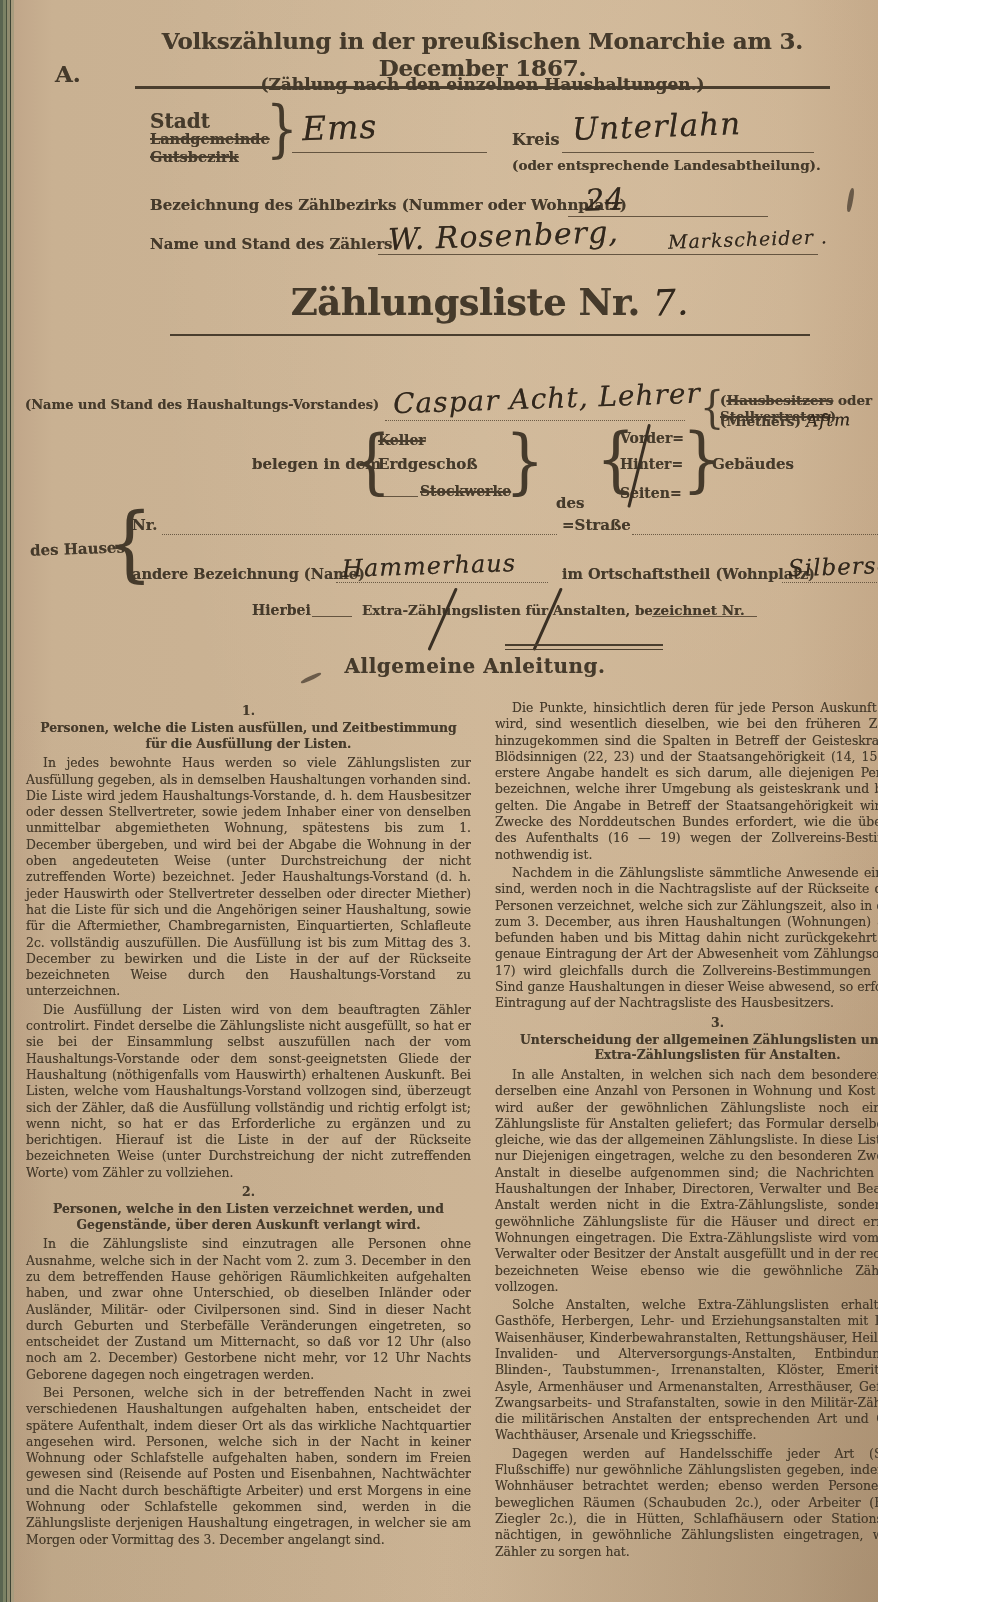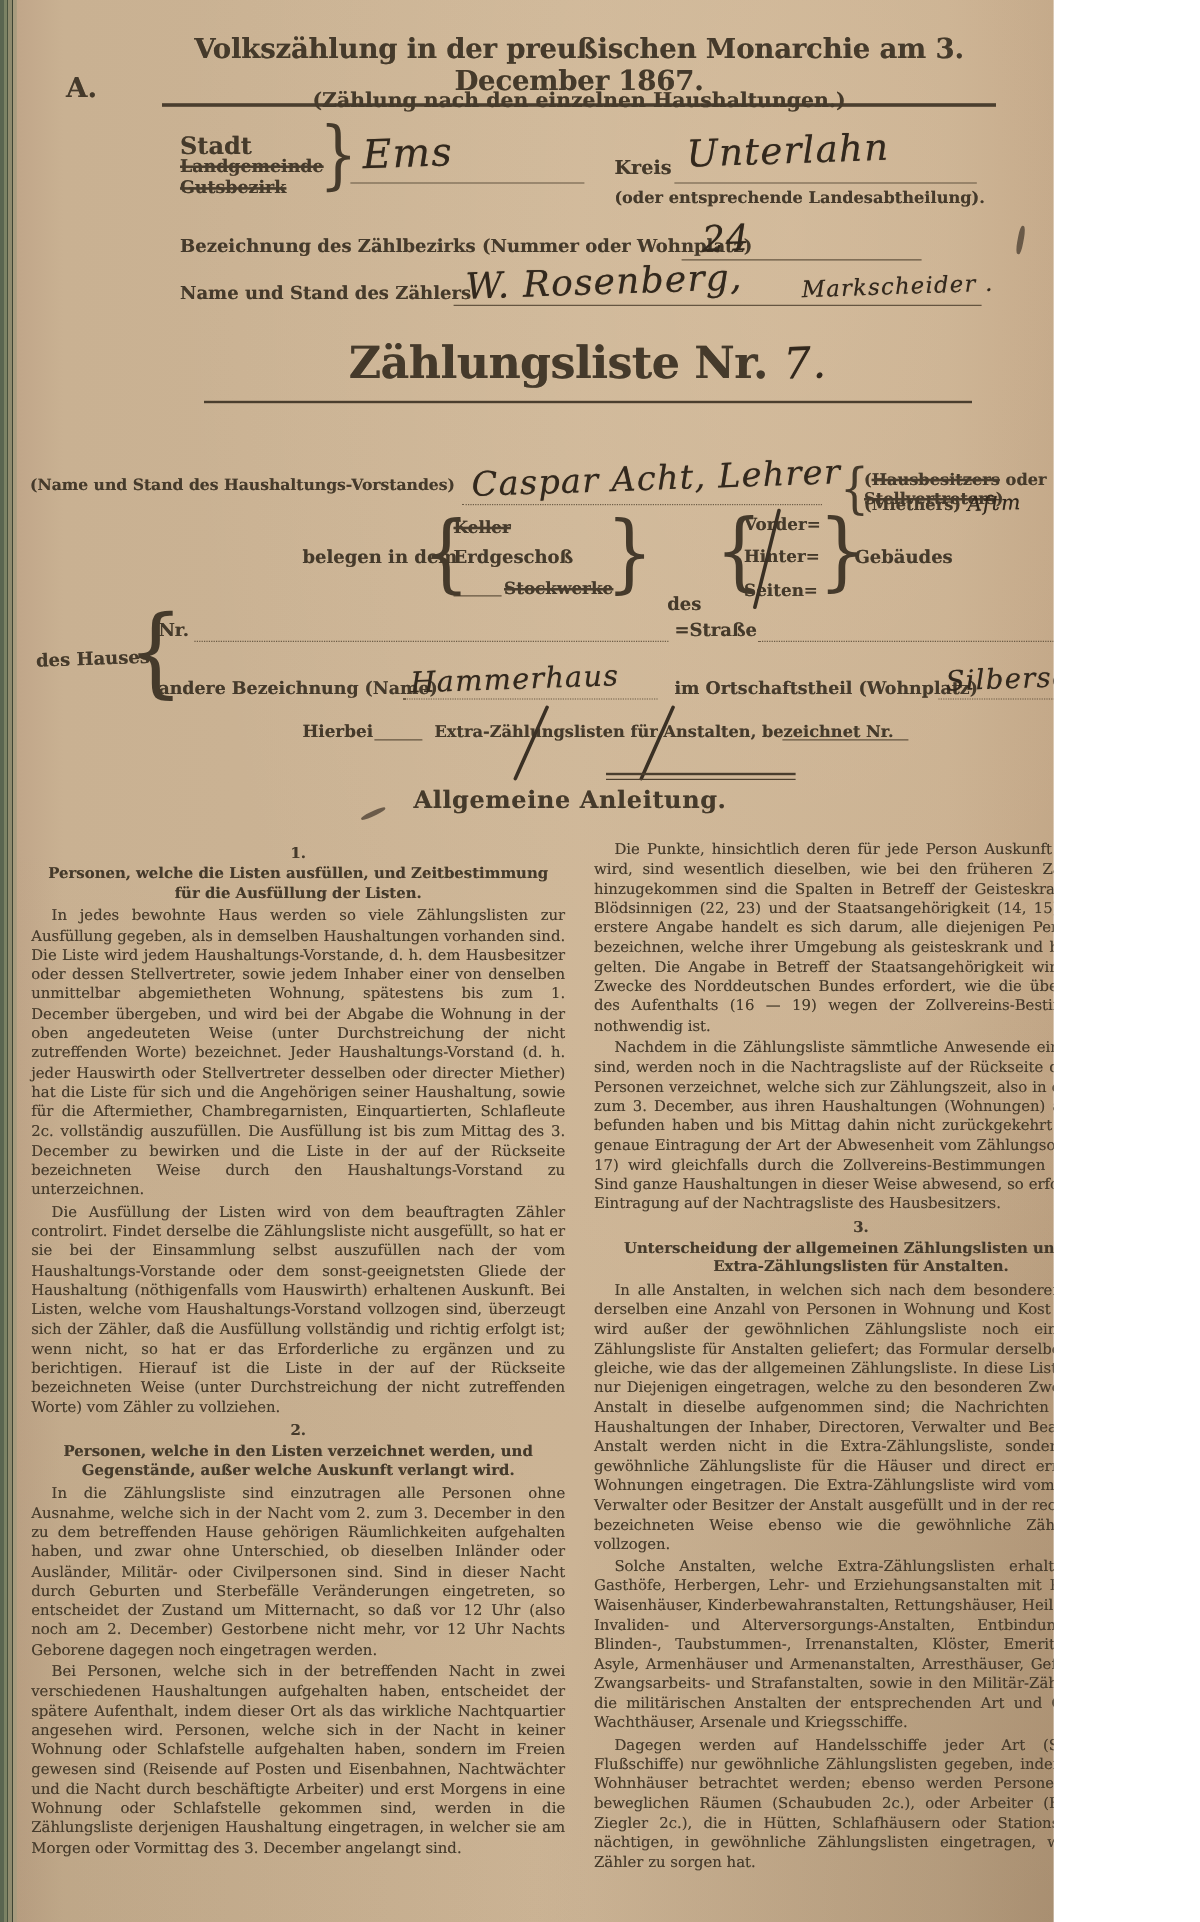--- a/index.html
+++ b/index.html
@@ -131,21 +131,21 @@
   <div class="abs" style="left:505px;top:644px;width:158px;border-top:2.5px solid #4a3e2e;border-bottom:1px solid #4a3e2e;height:3px;"></div>
   <div class="abs ink b center" style="left:240px;top:654px;width:470px;font-size:20px;letter-spacing:.5px;">Allgemeine Anleitung.</div>
 
   <div class="cols">
     <div class="col ink">
       <p class="sec-num">1.</p>
       <p class="sec-head">Personen, welche die Listen ausfüllen, und Zeitbestimmung für die Ausfüllung der Listen.</p>
       <p class="para">In jedes bewohnte Haus werden so viele Zählungslisten zur Ausfüllung gegeben, als in demselben Haushaltungen vorhanden sind. Die Liste wird jedem Haushaltungs-Vorstande, d. h. dem Hausbesitzer oder dessen Stellvertreter, sowie jedem Inhaber einer von denselben unmittelbar abgemietheten Wohnung, spätestens bis zum 1. December übergeben, und wird bei der Abgabe die Wohnung in der oben angedeuteten Weise (unter Durchstreichung der nicht zutreffenden Worte) bezeichnet. Jeder Haushaltungs-Vorstand (d. h. jeder Hauswirth oder Stellvertreter desselben oder directer Miether) hat die Liste für sich und die Angehörigen seiner Haushaltung, sowie für die Aftermiether, Chambregarnisten, Einquartierten, Schlafleute 2c. vollständig auszufüllen. Die Ausfüllung ist bis zum Mittag des 3. December zu bewirken und die Liste in der auf der Rückseite bezeichneten Weise durch den Haushaltungs-Vorstand zu unterzeichnen.</p>
       <p class="para">Die Ausfüllung der Listen wird von dem beauftragten Zähler controlirt. Findet derselbe die Zählungsliste nicht ausgefüllt, so hat er sie bei der Einsammlung selbst auszufüllen nach der vom Haushaltungs-Vorstande oder dem sonst-geeignetsten Gliede der Haushaltung (nöthigenfalls vom Hauswirth) erhaltenen Auskunft. Bei Listen, welche vom Haushaltungs-Vorstand vollzogen sind, überzeugt sich der Zähler, daß die Ausfüllung vollständig und richtig erfolgt ist; wenn nicht, so hat er das Erforderliche zu ergänzen und zu berichtigen. Hierauf ist die Liste in der auf der Rückseite bezeichneten Weise (unter Durchstreichung der nicht zutreffenden Worte) vom Zähler zu vollziehen.</p>
       <p class="sec-num">2.</p>
-      <p class="sec-head">Personen, welche in den Listen verzeichnet werden, und Gegenstände, außer welche Auskunft verlangt wird.</p>
+      <p class="sec-head">Personen, welche in den Listen verzeichnet werden, und Gegenstände, über deren Auskunft verlangt wird.</p>
       <p class="para">In die Zählungsliste sind einzutragen alle Personen ohne Ausnahme, welche sich in der Nacht vom 2. zum 3. December in den zu dem betreffenden Hause gehörigen Räumlichkeiten aufgehalten haben, und zwar ohne Unterschied, ob dieselben Inländer oder Ausländer, Militär- oder Civilpersonen sind. Sind in dieser Nacht durch Geburten und Sterbefälle Veränderungen eingetreten, so entscheidet der Zustand um Mitternacht, so daß vor 12 Uhr (also noch am 2. December) Gestorbene nicht mehr, vor 12 Uhr Nachts Geborene dagegen noch eingetragen werden.</p>
       <p class="para">Bei Personen, welche sich in der betreffenden Nacht in zwei verschiedenen Haushaltungen aufgehalten haben, entscheidet der spätere Aufenthalt, indem dieser Ort als das wirkliche Nachtquartier angesehen wird. Personen, welche sich in der Nacht in keiner Wohnung oder Schlafstelle aufgehalten haben, sondern im Freien gewesen sind (Reisende auf Posten und Eisenbahnen, Nachtwächter und die Nacht durch beschäftigte Arbeiter) und erst Morgens in eine Wohnung oder Schlafstelle gekommen sind, werden in die Zählungsliste derjenigen Haushaltung eingetragen, in welcher sie am Morgen oder Vormittag des 3. December angelangt sind.</p>
     </div>
     <div class="col ink">
       <p class="para">Die Punkte, hinsichtlich deren für jede Person Auskunft erfordert wird, sind wesentlich dieselben, wie bei den früheren Zählungen; hinzugekommen sind die Spalten in Betreff der Geisteskranken und Blödsinnigen (22, 23) und der Staatsangehörigkeit (14, 15). Für die erstere Angabe handelt es sich darum, alle diejenigen Personen zu bezeichnen, welche ihrer Umgebung als geisteskrank und blödsinnig gelten. Die Angabe in Betreff der Staatsangehörigkeit wird für die Zwecke des Norddeutschen Bundes erfordert, wie die über die Art des Aufenthalts (16 — 19) wegen der Zollvereins-Bestimmungen nothwendig ist.</p>
       <p class="para">Nachdem in die Zählungsliste sämmtliche Anwesende eingetragen sind, werden noch in die Nachtragsliste auf der Rückseite diejenigen Personen verzeichnet, welche sich zur Zählungszeit, also in der Nacht zum 3. December, aus ihren Haushaltungen (Wohnungen) abwesend befunden haben und bis Mittag dahin nicht zurückgekehrt sind. Die genaue Eintragung der Art der Abwesenheit vom Zählungsorte (14 — 17) wird gleichfalls durch die Zollvereins-Bestimmungen erfordert. Sind ganze Haushaltungen in dieser Weise abwesend, so erfolgt deren Eintragung auf der Nachtragsliste des Hausbesitzers.</p>
       <p class="sec-num">3.</p>
       <p class="sec-head">Unterscheidung der allgemeinen Zählungslisten und der Extra-Zählungslisten für Anstalten.</p>
       <p class="para">In alle Anstalten, in welchen sich nach dem besonderen Zwecke derselben eine Anzahl von Personen in Wohnung und Kost befinden, wird außer der gewöhnlichen Zählungsliste noch eine Extra-Zählungsliste für Anstalten geliefert; das Formular derselben ist das gleiche, wie das der allgemeinen Zählungsliste. In diese Liste werden nur Diejenigen eingetragen, welche zu den besonderen Zwecken der Anstalt in dieselbe aufgenommen sind; die Nachrichten über die Haushaltungen der Inhaber, Directoren, Verwalter und Beamten der Anstalt werden nicht in die Extra-Zählungsliste, sondern in die gewöhnliche Zählungsliste für die Häuser und direct ermietheten Wohnungen eingetragen. Die Extra-Zählungsliste wird vom Director, Verwalter oder Besitzer der Anstalt ausgefüllt und in der rechts unten bezeichneten Weise ebenso wie die gewöhnliche Zählungsliste vollzogen.</p>
       <p class="para">Solche Anstalten, welche Extra-Zählungslisten erhalten, sind: Gasthöfe, Herbergen, Lehr- und Erziehungsanstalten mit Pensionat, Waisenhäuser, Kinderbewahranstalten, Rettungshäuser, Heilanstalten, Invaliden- und Alterversorgungs-Anstalten, Entbindungshäuser, Blinden-, Taubstummen-, Irrenanstalten, Klöster, Emeritenhäuser, Asyle, Armenhäuser und Armenanstalten, Arresthäuser, Gefängnisse, Zwangsarbeits- und Strafanstalten, sowie in den Militär-Zählbezirken die militärischen Anstalten der entsprechenden Art und Casernen, Wachthäuser, Arsenale und Kriegsschiffe.</p>

